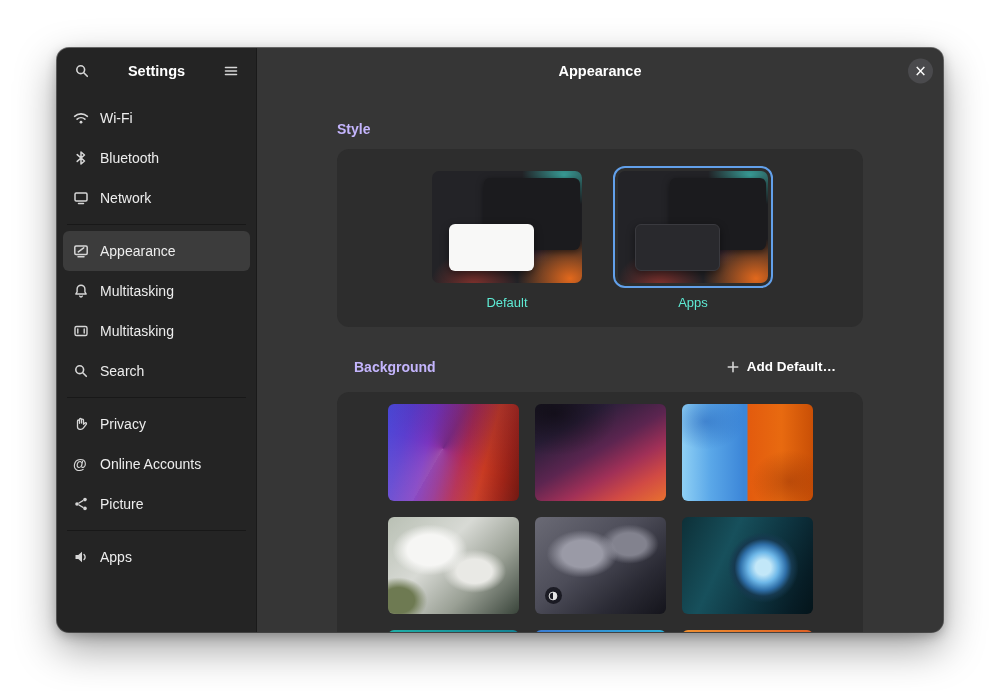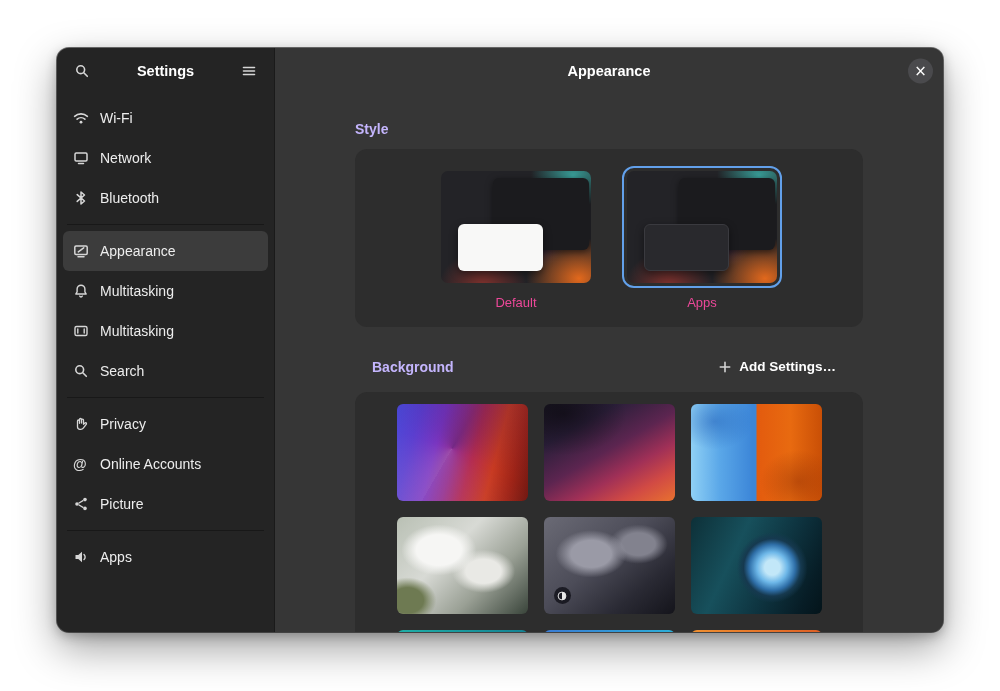--- a/index.html
+++ b/index.html
@@ -15,21 +15,21 @@
     position: absolute; left: 57px; top: 48px;
     width: 886px; height: 584px;
     border-radius: 12px; overflow: hidden;
     display: flex;
     background: #363636;
     box-shadow: 0 0 0 1px rgba(0,0,0,.55), 0 16px 42px rgba(0,0,0,.38), 0 4px 12px rgba(0,0,0,.25);
   }
 
   
   .sidebar {
-    width: 218px; flex: none;
+    width: 200px; flex: none;
     background: #242424;
     border-right: 1px solid #1a1a1a;
     display: flex; flex-direction: column;
   }
   .sidebar-header {
     height: 46px; flex: none;
     display: flex; align-items: center;
     padding: 0 10px; gap: 6px;
   }
   .icon-btn {
@@ -97,21 +97,21 @@
       radial-gradient(75px 58px at 92% 96%, rgba(236,108,28,.95), transparent 70%),
       radial-gradient(62px 50px at 28% 102%, rgba(188,58,48,.6), transparent 70%),
       radial-gradient(55px 42px at 58% 62%, rgba(120,62,128,.45), transparent 70%),
       #232327;
   }
   .mini-win { position: absolute; border-radius: 6px; }
   .mini-win.back { left: 52px; top: 7px; width: 96px; height: 72px; background: #1b1b1e; box-shadow: 0 2px 7px rgba(0,0,0,.5); }
   .mini-win.front { left: 17px; top: 53px; width: 85px; height: 47px; box-shadow: 0 3px 8px rgba(0,0,0,.45); }
   .front.light { background: #f8f8f7; }
   .front.dark { background: #29292d; border: 1px solid #3a3a3f; }
-  .style-label { color: #ec4899; font-size: 13px; }
+  .style-label { color: #5eead4; font-size: 13px; }
 
   
   .bg-head {
     display: flex; align-items: center; justify-content: space-between;
     margin: 26px 17px 12px;
   }
   .add-picture-btn {
     display: flex; align-items: center; gap: 7px;
     border: none; background: transparent; color: #ffffff;
     font-weight: bold; font-size: 13.5px; cursor: pointer;
@@ -195,33 +195,33 @@
               <path d="M1.6 6.3a9.6 9.6 0 0 1 12.8 0" fill="none" stroke="currentColor" stroke-width="1.6" stroke-linecap="round"></path>
               <path d="M4.1 9.2a6 6 0 0 1 7.8 0" fill="none" stroke="currentColor" stroke-width="1.6" stroke-linecap="round"></path>
               <circle cx="8" cy="12.2" r="1.4" fill="currentColor"></circle>
             </svg>
         </span>
         <span>Wi-Fi</span>
       </div>
       <div class="nav-item">
         <span class="nav-icon">
           <svg viewBox="0 0 16 16">
+              <path d="M4.2 4.6 11.5 11 8 14V2l3.5 3-7.3 6.4" fill="none" stroke="currentColor" stroke-width="1.5" stroke-linejoin="round" stroke-linecap="round"></path>
+            </svg>
+        </span>
+        <span>Bluetooth</span>
+      </div>
+      <div class="nav-item">
+        <span class="nav-icon">
+          <svg viewBox="0 0 16 16">
               <rect x="2" y="3" width="12" height="8" rx="1.2" fill="none" stroke="currentColor" stroke-width="1.5"></rect>
               <path d="M5.5 13.5h5" stroke="currentColor" stroke-width="1.5" stroke-linecap="round"></path>
             </svg>
         </span>
         <span>Network</span>
-      </div>
-      <div class="nav-item">
-        <span class="nav-icon">
-          <svg viewBox="0 0 16 16">
-              <path d="M4.2 4.6 11.5 11 8 14V2l3.5 3-7.3 6.4" fill="none" stroke="currentColor" stroke-width="1.5" stroke-linejoin="round" stroke-linecap="round"></path>
-            </svg>
-        </span>
-        <span>Bluetooth</span>
       </div>
 
       <div class="separator"></div>
 
       <div class="nav-item selected">
         <span class="nav-icon">
           <svg viewBox="0 0 16 16">
               <rect x="1.8" y="3" width="12.4" height="8.4" rx="1.2" fill="none" stroke="currentColor" stroke-width="1.5"></rect>
               <path d="M5 13.8h6" stroke="currentColor" stroke-width="1.5" stroke-linecap="round"></path>
               <path d="M5.3 8.9 10.7 4.8" stroke="currentColor" stroke-width="1.5" stroke-linecap="round"></path>
@@ -333,21 +333,21 @@
       </div>
 
       <div class="bg-head">
         <div class="section-title">Background</div>
         <button class="add-picture-btn">
           <span class="nav-icon" style="width:14px;height:14px;">
             <svg viewBox="0 0 16 16" fill="none" stroke="currentColor" stroke-width="1.8" stroke-linecap="round">
                 <path d="M8 2.6v10.8M2.6 8h10.8"></path>
               </svg>
           </span>
-          <span>Add Settings…</span>
+          <span>Add Default…</span>
         </button>
       </div>
 
       <div class="card bg-card">
         <div class="wall-grid">
           <button class="wall w1" aria-label="wallpaper-purple-red-polygons"></button>
           <button class="wall w2" aria-label="wallpaper-dark-magma-waves"></button>
           <button class="wall w3" aria-label="wallpaper-blue-orange-split"></button>
           <button class="wall w4" aria-label="wallpaper-clouds-light"></button>
           <button class="wall w5" aria-label="wallpaper-clouds-dark">

